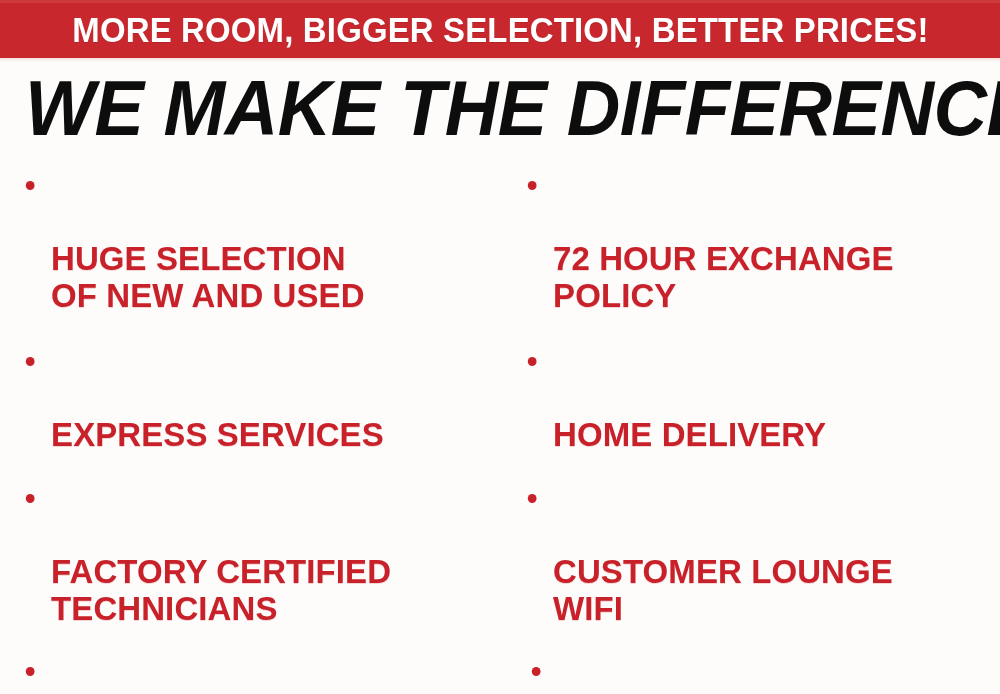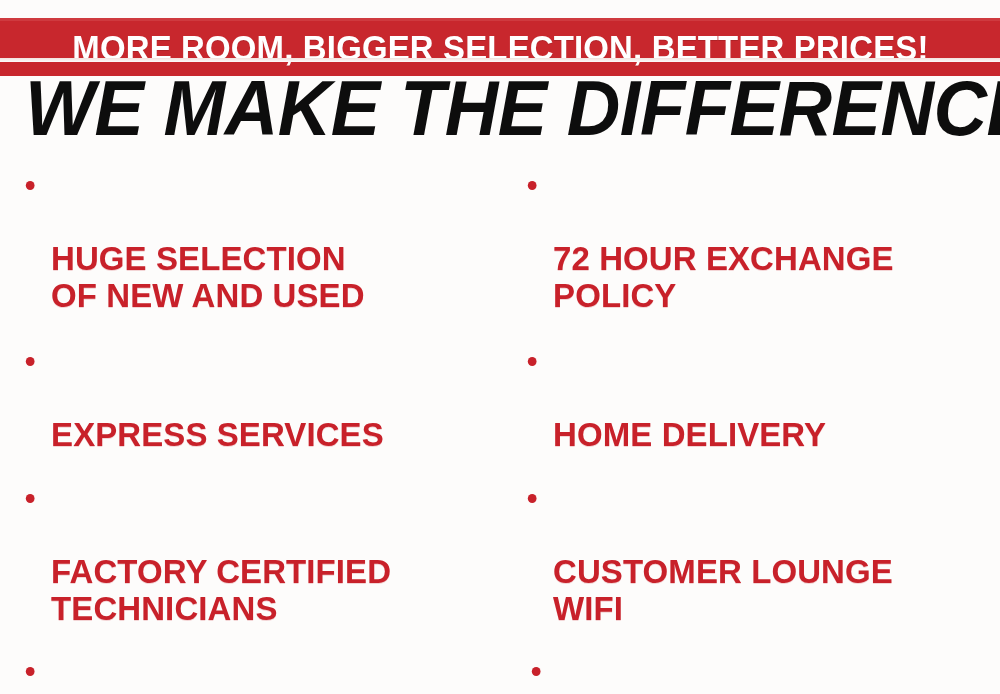--- a/index.html
+++ b/index.html
@@ -22,21 +22,20 @@
   .top-strip {
     position: absolute;
     left: 0;
     top: 0;
     width: 1000px;
     height: 58px;
     background: #c8272d;
     display: flex;
     align-items: center;
     justify-content: center;
-    margin-top: 18px;
   }
   .top-strip-inner-top {
     position: absolute;
     left: 0;
     top: 0;
     width: 1000px;
     height: 3px;
     background: #cf3a3f;
   }
   .top-strip-text {

